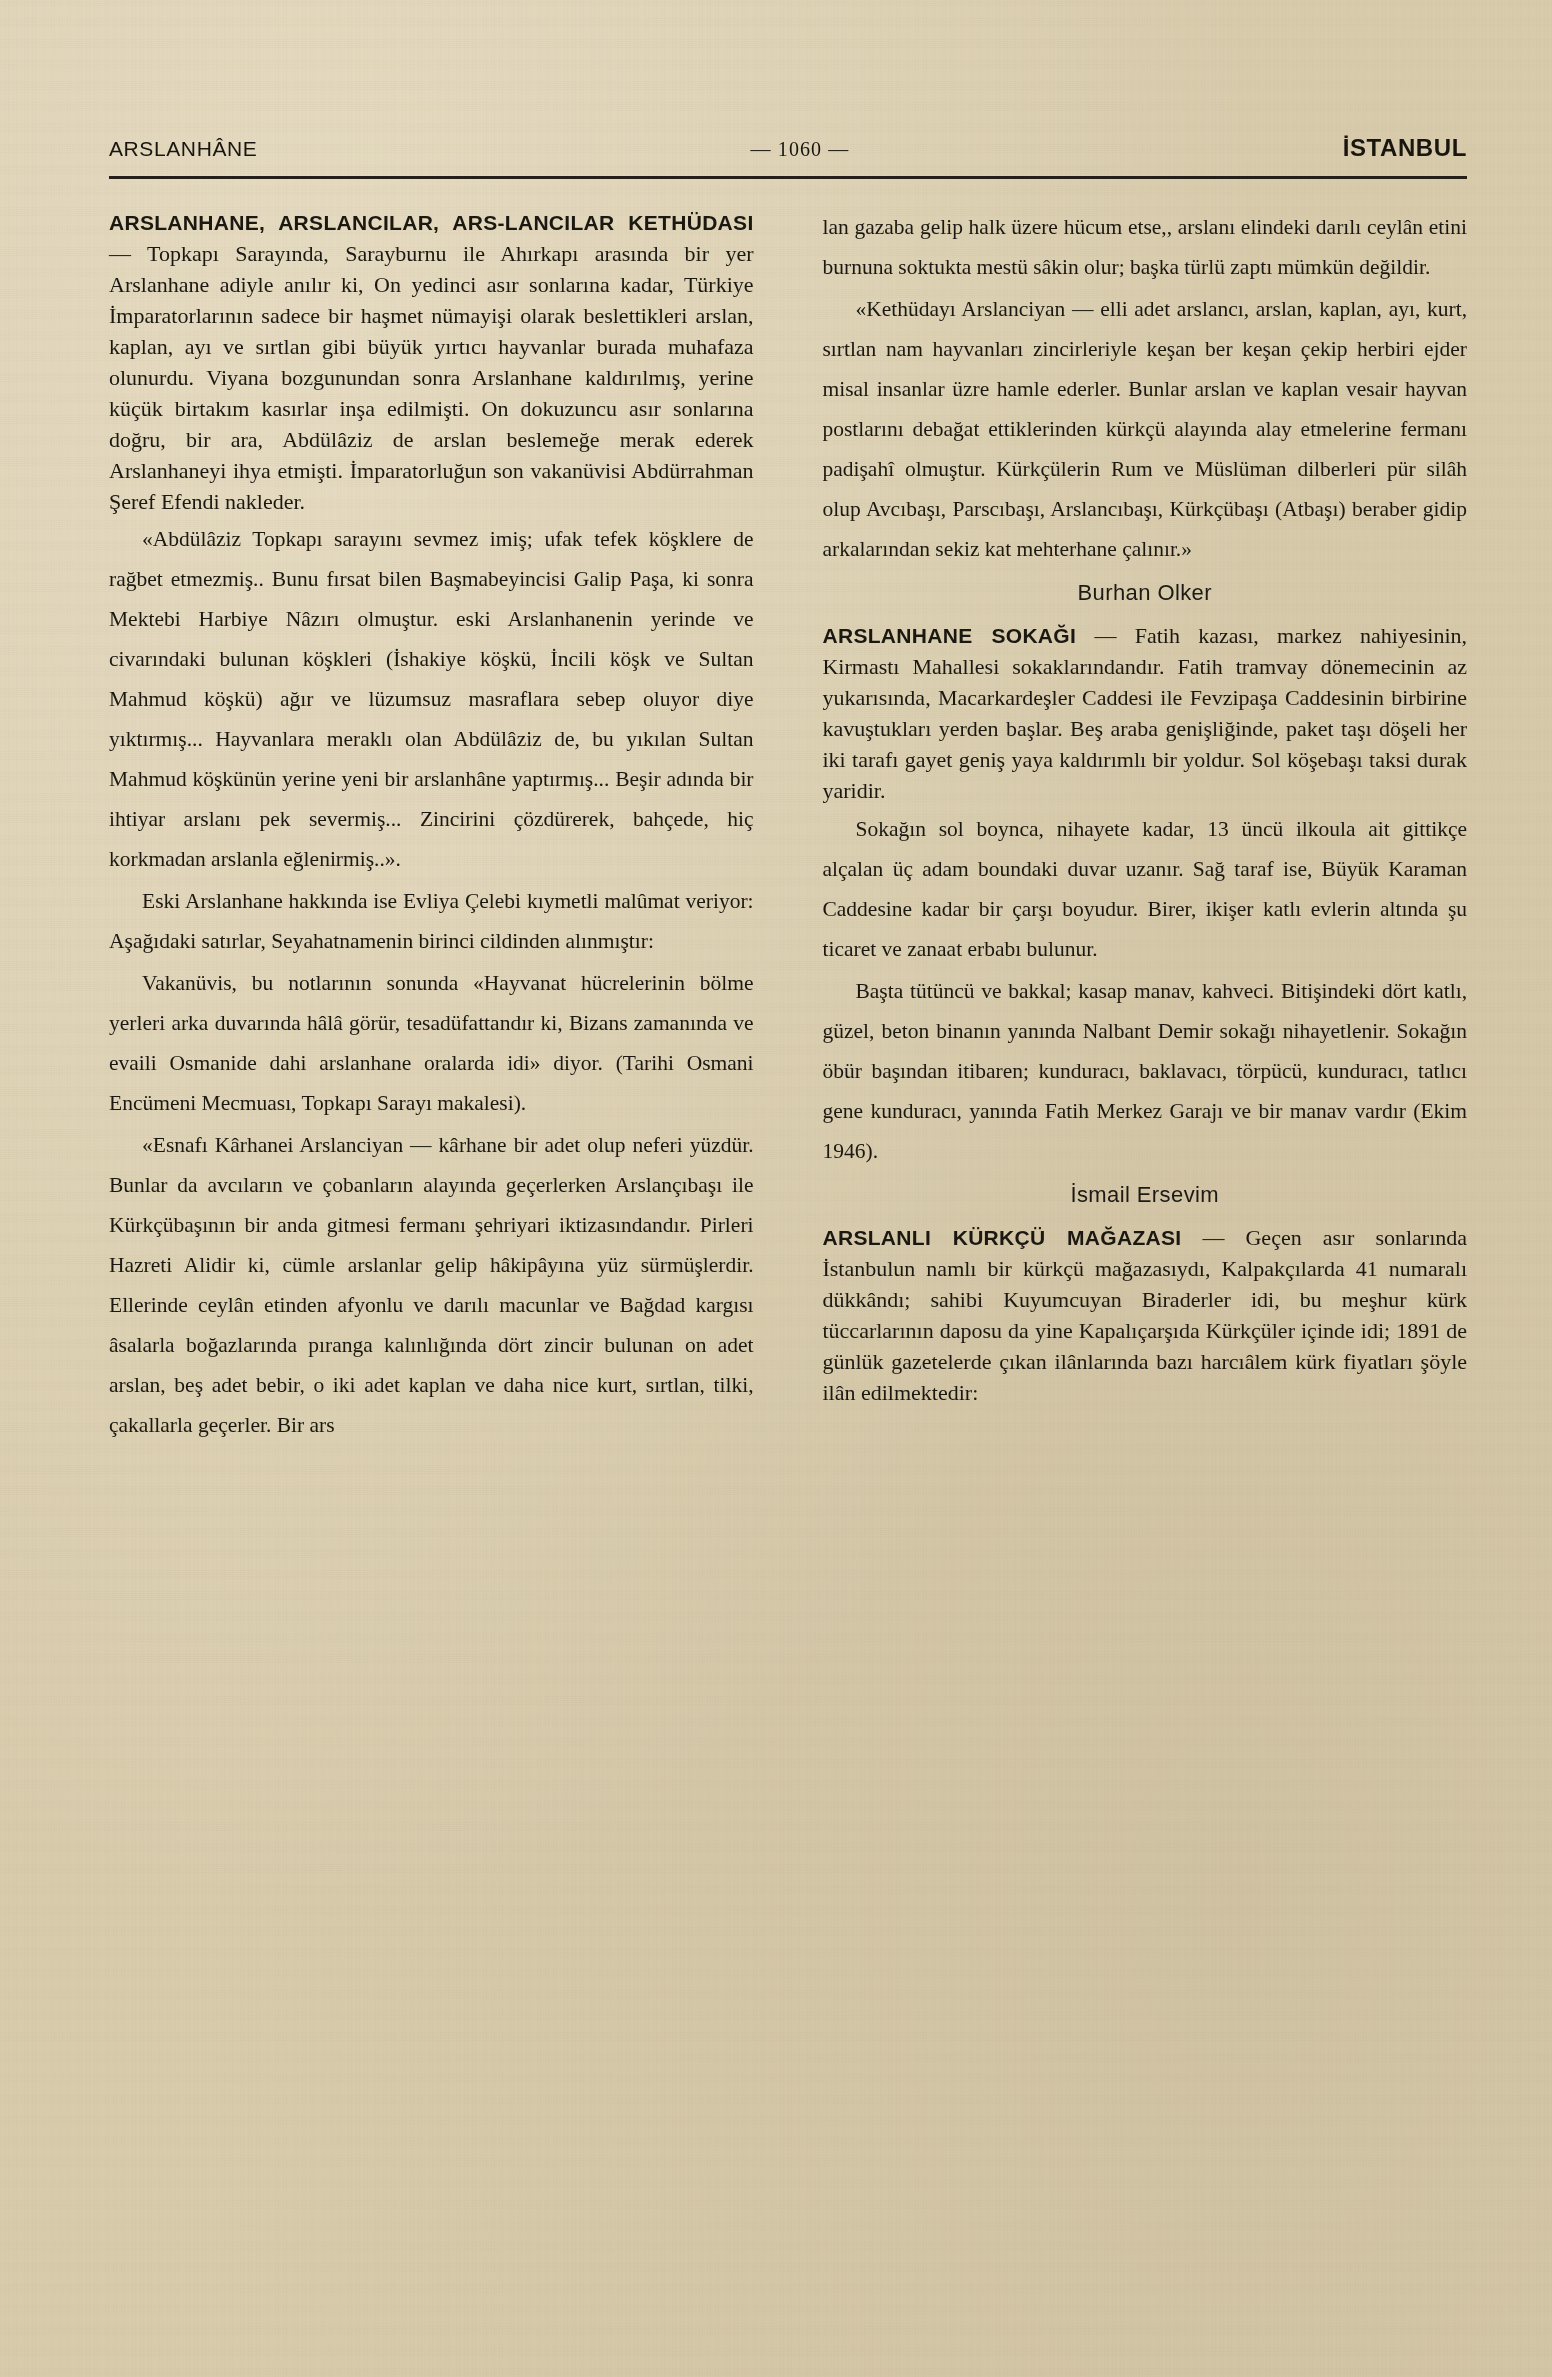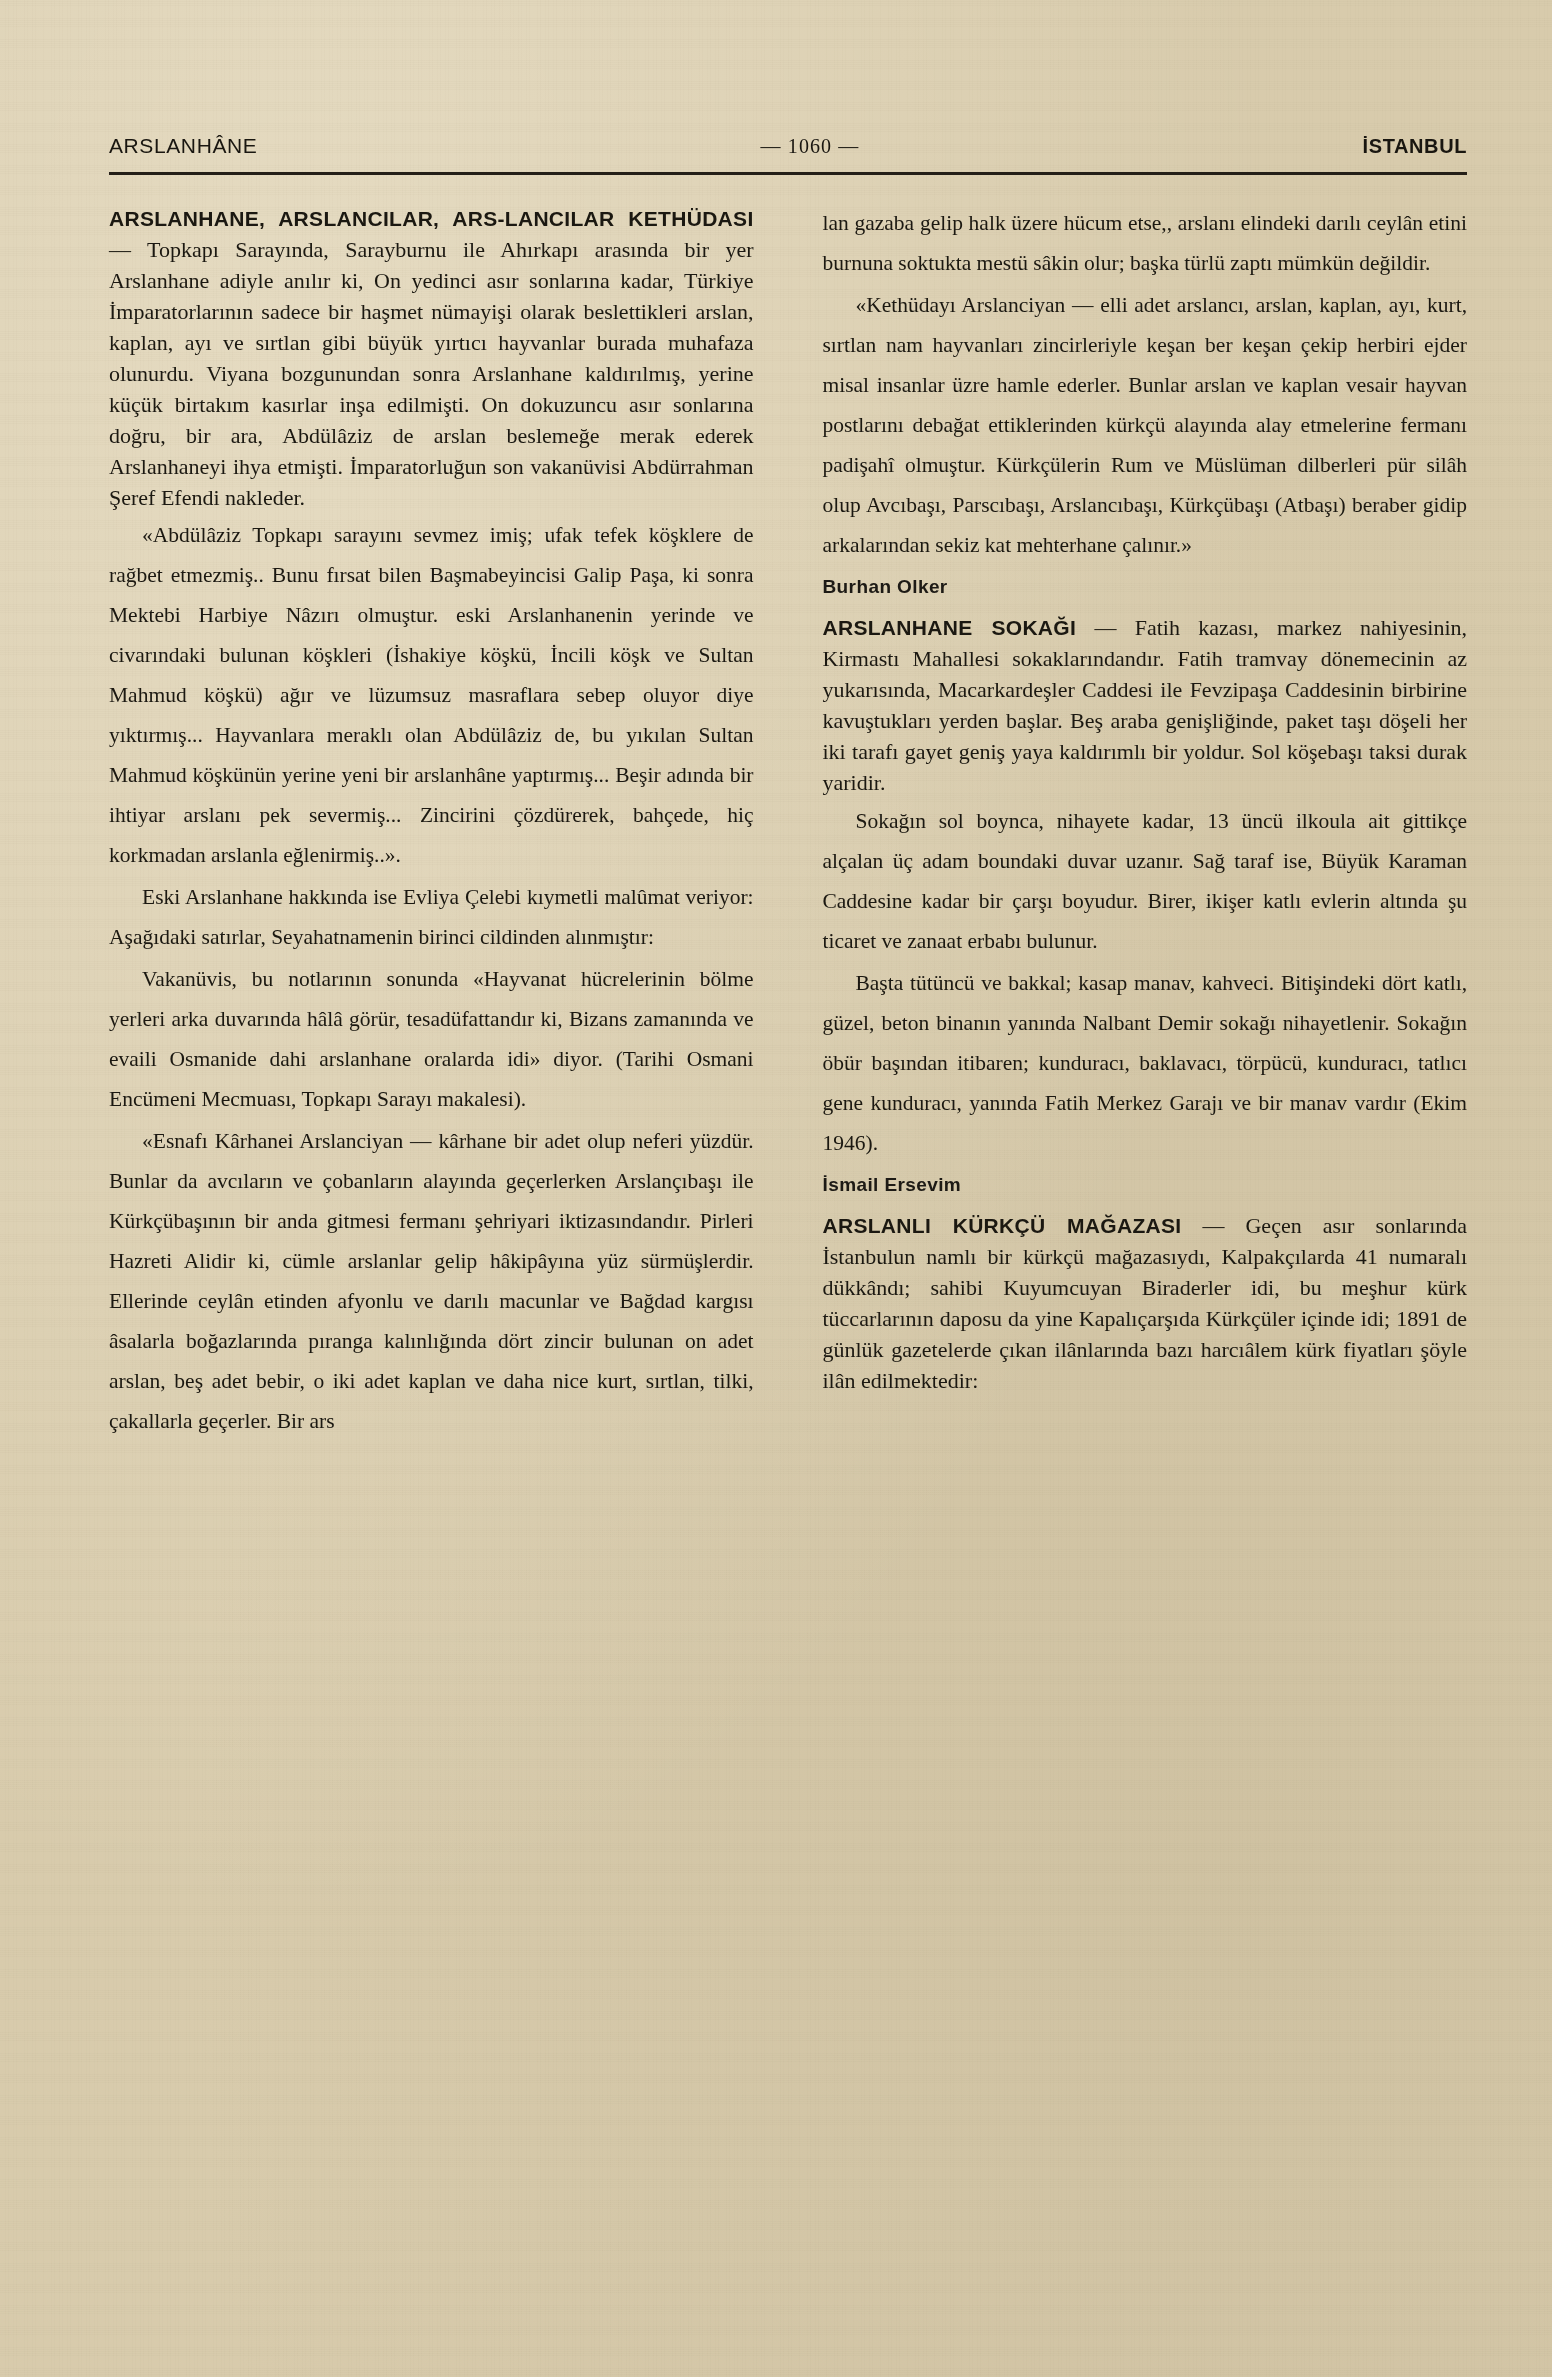--- a/index.html
+++ b/index.html
@@ -50,21 +50,21 @@
   .runhead .left {
     font-size: 21px;
     letter-spacing: 0.6px;
   }
   .runhead .center {
     font-size: 20px;
     font-family: "Liberation Serif", serif;
     letter-spacing: 1.1px;
   }
   .runhead .right {
-    font-size: 20px;
+    font-size: 24px;
     font-weight: bold;
     letter-spacing: 0.6px;
     text-align: center;
   }
   .rule {
     margin-top: 14px;
     height: 2.7px;
     background: #241f18;
     width: 100%;
   }
@@ -103,24 +103,24 @@
     letter-spacing: 0.3px;
     font-size: 21px;
   }
   .sec-head {
     font-family: "Liberation Sans", sans-serif;
     font-weight: bold;
     font-size: 21px;
     letter-spacing: 0.4px;
   }
   .byline {
-    text-align: left;
+    text-align: center;
     font-family: "Liberation Sans", sans-serif;
-    font-weight: bold;
-    font-size: 19px;
+    font-weight: normal;
+    font-size: 22px;
     letter-spacing: 0.4px;
     margin: 11.7px 0 14px 0;
   }
   .sec-block { margin-top: 4.2px; }
 </style>
 </head>
 <body>
 
 <div class="page">
   <div class="paper-grain"></div>

